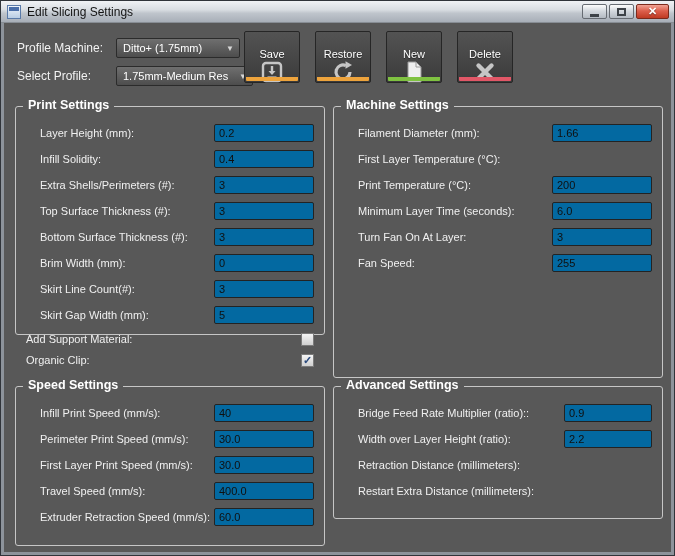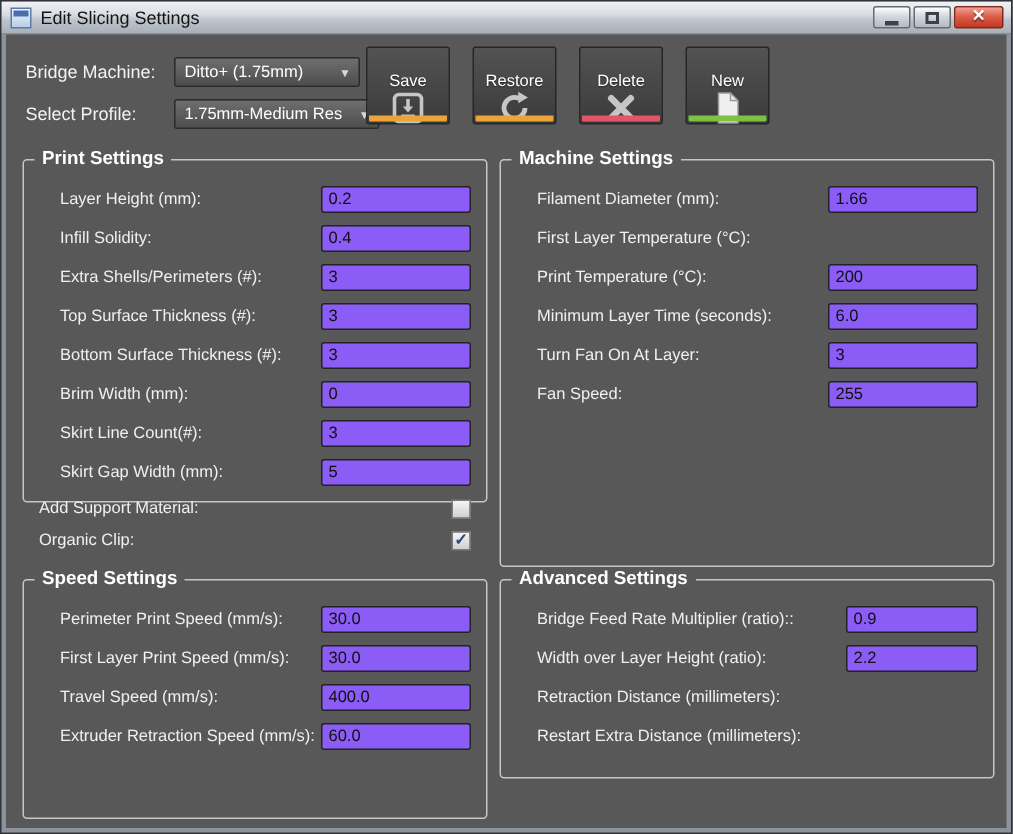--- a/index.html
+++ b/index.html
@@ -56,21 +56,21 @@
   .group-title { position:absolute; top:-9px; left:7px; background:#585858; padding:0 5px;
                  font-size:12.5px; font-weight:bold; color:#fff; }
   .print-box   { left:11px;  top:83px;  width:310px; height:229px; }
   .machine-box { left:329px; top:83px;  width:330px; height:272px; }
   .speed-box   { left:11px;  top:363px; width:310px; height:160px; }
   .adv-box     { left:329px; top:363px; width:330px; height:133px; }
 
   .row   { display:flex; align-items:center; justify-content:space-between; height:20px; margin-bottom:6px;padding-left:14px; }
   .cbrow { display:flex; align-items:center; justify-content:space-between; height:16px; margin-bottom:5px; }
   .field-label { font-size:11px; color:#f0f0f0; white-space:nowrap; }
-  .tin { width:100px; height:18px; background:#8b5cf6; border:1px solid #232323; border-radius:2px;
+  .tin { width:100px; height:18px; background:#0369a1; border:1px solid #232323; border-radius:2px;
          font-family:"Liberation Sans",sans-serif; font-size:11px; padding:0 4px; color:#101010; }
   .adv-box .tin { width:88px; }
   .checkbox { width:13px; height:13px; background:linear-gradient(#f5f5f5,#d0d0d0); border:1px solid #7b7b7b;
               display:flex; align-items:center; justify-content:center; font-size:11px; font-weight:bold;
               color:#2b4a7d; line-height:1; cursor:default; }
 </style>
 </head>
 <body>
 
 <div class="window">
@@ -86,21 +86,21 @@
         <span class="glyph-max"></span>
       </button>
       <button class="win-btn close">
         <span class="glyph-close">✕</span>
       </button>
     </div>
   </div>
 
   <div class="content">
 
-    <span class="hdr-label lbl-machine">Bridge Machine:</span>
+    <span class="hdr-label lbl-machine">Profile Machine:</span>
     <div class="combo combo-machine">
       <span>Ditto+ (1.75mm)</span>
       <span class="arrow">▼</span>
     </div>
     <span class="hdr-label lbl-profile">Select Profile:</span>
     <div class="combo combo-profile">
       <span>1.75mm-Medium Res</span>
       <span class="arrow">▼</span>
     </div>
 
@@ -121,37 +121,37 @@
         <span class="tool-label">Restore</span>
         <span class="tool-icon">
           <svg width="24" height="24" viewBox="0 0 24 24">
             <path d="M19 12 a7 7 0 1 1 -4.1 -6.4" fill="none" stroke="#c6c6c6" stroke-width="3.2"></path>
             <path d="M14.5 1.2 L21 5 L14.5 8.8 Z" fill="#c6c6c6"></path>
           </svg>
         </span>
         <span class="tool-bar" style="background: rgb(237, 163, 60);"></span>
       </button>
       <button class="tool-btn">
-        <span class="tool-label">Delete</span>
-        <span class="tool-icon">
-          <svg width="24" height="24" viewBox="0 0 24 24">
-            <path d="M5.5 5.5 L18.5 18.5 M18.5 5.5 L5.5 18.5" stroke="#c6c6c6" stroke-width="4.4" stroke-linecap="round"></path>
-          </svg>
-        </span>
-        <span class="tool-bar" style="background: rgb(226, 87, 103);"></span>
-      </button>
-      <button class="tool-btn">
         <span class="tool-label">New</span>
         <span class="tool-icon">
           <svg width="24" height="24" viewBox="0 0 24 24">
             <path d="M6 2 H14 L19 7 V22 H6 Z" fill="#efefef" stroke="#9a9a9a"></path>
             <path d="M14 2 V7 H19" fill="none" stroke="#9a9a9a"></path>
           </svg>
         </span>
         <span class="tool-bar" style="background: rgb(127, 194, 65);"></span>
+      </button>
+      <button class="tool-btn">
+        <span class="tool-label">Delete</span>
+        <span class="tool-icon">
+          <svg width="24" height="24" viewBox="0 0 24 24">
+            <path d="M5.5 5.5 L18.5 18.5 M18.5 5.5 L5.5 18.5" stroke="#c6c6c6" stroke-width="4.4" stroke-linecap="round"></path>
+          </svg>
+        </span>
+        <span class="tool-bar" style="background: rgb(226, 87, 103);"></span>
       </button>
     </div>
 
     <div class="groupbox print-box">
       <span class="group-title">Print Settings</span>
       <div class="row">
         <span class="field-label">Layer Height (mm):</span>
         <input class="tin" value="0.2" style="">
       </div>
       <div class="row">
@@ -215,20 +215,24 @@
       </div>
       <div class="row">
         <span class="field-label">Fan Speed:</span>
         <input class="tin" value="255" style="">
       </div>
     </div>
 
     <div class="groupbox speed-box">
       <span class="group-title">Speed Settings</span>
       <div class="row">
+        <span class="field-label">Infill Print Speed (mm/s):</span>
+        <input class="tin" value="40" style="">
+      </div>
+      <div class="row">
         <span class="field-label">Perimeter Print Speed (mm/s):</span>
         <input class="tin" value="30.0" style="">
       </div>
       <div class="row">
         <span class="field-label">First Layer Print Speed (mm/s):</span>
         <input class="tin" value="30.0" style="">
       </div>
       <div class="row">
         <span class="field-label">Travel Speed (mm/s):</span>
         <input class="tin" value="400.0" style="">

